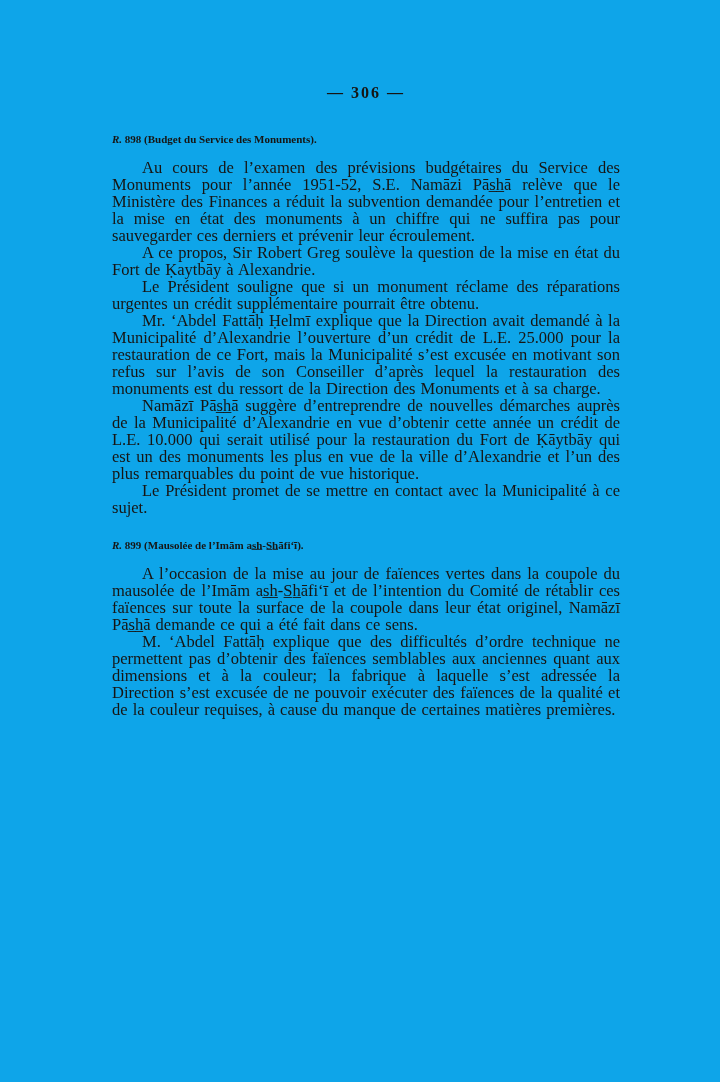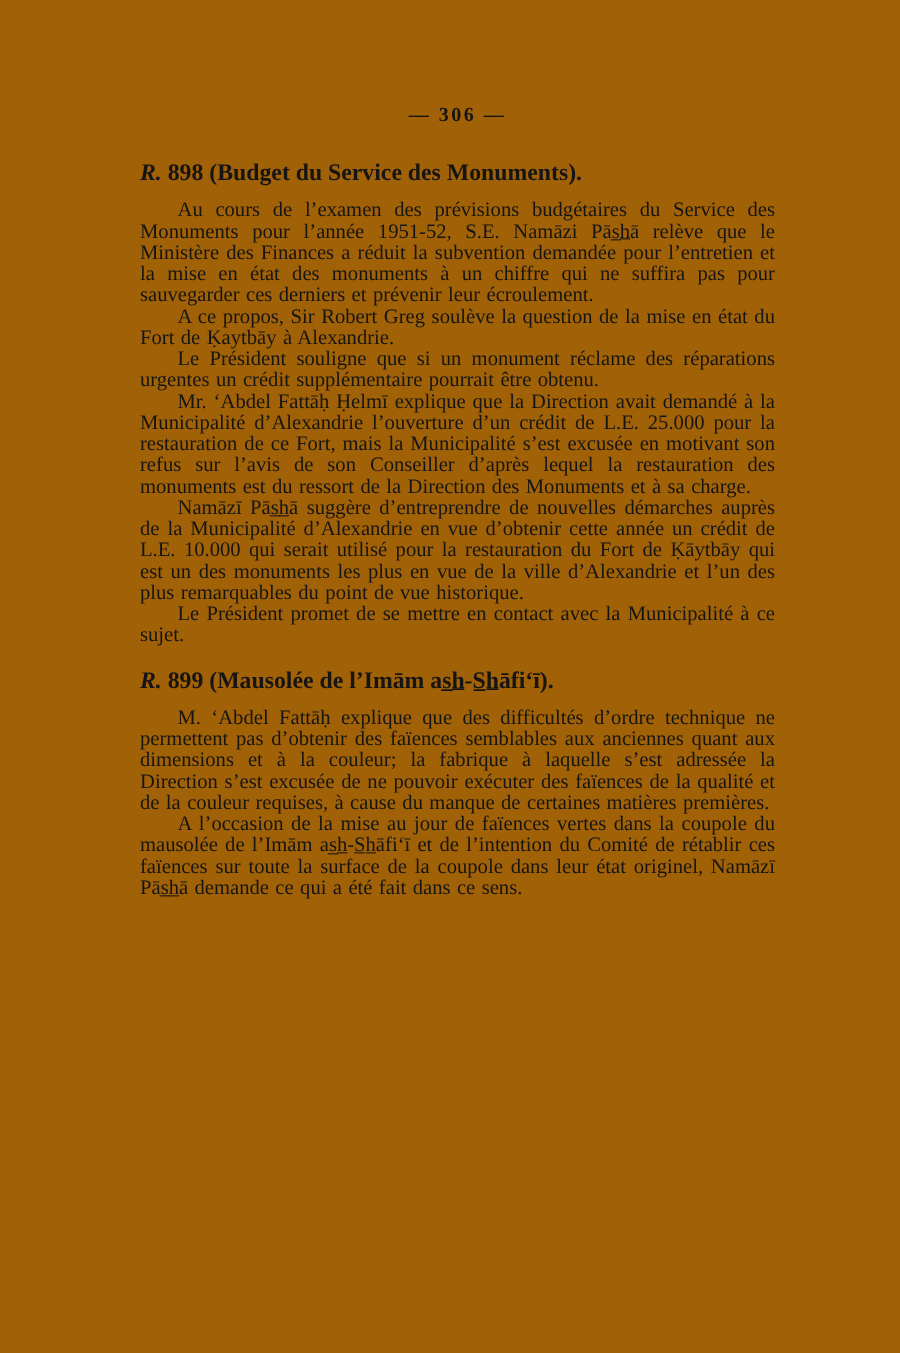--- a/index.html
+++ b/index.html
@@ -5,36 +5,36 @@
   html, body {
     margin: 0;
     padding: 0;
     background: #e9e7e2;
   }
   .page {
     position: relative;
     width: 720px;
     height: 1082px;
     margin: 0 auto;
-    background: #a16207;
+    background: #0ea5e9;
     box-sizing: border-box;
     padding: 84px 100px 0 112px;
     font-family: "Liberation Serif", "DejaVu Serif", serif;
     color: #171513;
     overflow: hidden;
   }
   .page-number {
     text-align: center;
     font-size: 16px;
     letter-spacing: 2px;
     font-weight: bold;
     margin-bottom: 26px;
   }
   .entry-heading {
-    font-size: 19px;
+    font-size: 11px;
     font-weight: bold;
     margin: 3px 0 9px 0;
     line-height: 22px;
   }
   .entry-heading .hp {
     font-style: italic;
     font-weight: bold;
   }
   .entry + .entry {
     margin-top: 18px;
@@ -62,17 +62,17 @@
     <p class="para">A ce propos, Sir Robert Greg soulève la question de la mise en état du Fort de Ḳaytbāy à Alexandrie.</p>
     <p class="para">Le Président souligne que si un monument réclame des réparations urgentes un crédit supplémentaire pourrait être obtenu.</p>
     <p class="para">Mr. ‘Abdel Fattāḥ Ḥelmī explique que la Direction avait demandé à la Municipalité d’Alexandrie l’ouverture d’un crédit de L.E. 25.000 pour la restauration de ce Fort, mais la Municipalité s’est excusée en motivant son refus sur l’avis de son Conseiller d’après lequel la restauration des monuments est du ressort de la Direction des Monuments et à sa charge.</p>
     <p class="para">Namāzī Pās̲h̲ā suggère d’entreprendre de nouvelles démarches auprès de la Municipalité d’Alexandrie en vue d’obtenir cette année un crédit de L.E. 10.000 qui serait utilisé pour la restauration du Fort de Ḳāytbāy qui est un des monuments les plus en vue de la ville d’Alexandrie et l’un des plus remarquables du point de vue historique.</p>
     <p class="para">Le Président promet de se mettre en contact avec la Municipalité à ce sujet.</p>
   </div>
 
   <div class="entry">
     <h2 class="entry-heading"><span class="hp">R.</span><span> 899 (Mausolée de l’Imām as̲h̲-S̲h̲āfi‘ī).</span></h2>
 
+    <p class="para">A l’occasion de la mise au jour de faïences vertes dans la coupole du mausolée de l’Imām as̲h̲-S̲h̲āfi‘ī et de l’intention du Comité de rétablir ces faïences sur toute la surface de la coupole dans leur état originel, Namāzī Pās̲h̲ā demande ce qui a été fait dans ce sens.</p>
     <p class="para">M. ‘Abdel Fattāḥ explique que des difficultés d’ordre technique ne permettent pas d’obtenir des faïences semblables aux anciennes quant aux dimensions et à la couleur; la fabrique à laquelle s’est adressée la Direction s’est excusée de ne pouvoir exécuter des faïences de la qualité et de la couleur requises, à cause du manque de certaines matières premières.</p>
-    <p class="para">A l’occasion de la mise au jour de faïences vertes dans la coupole du mausolée de l’Imām as̲h̲-S̲h̲āfi‘ī et de l’intention du Comité de rétablir ces faïences sur toute la surface de la coupole dans leur état originel, Namāzī Pās̲h̲ā demande ce qui a été fait dans ce sens.</p>
   </div>
 
 </div>
 
 </body></html>

